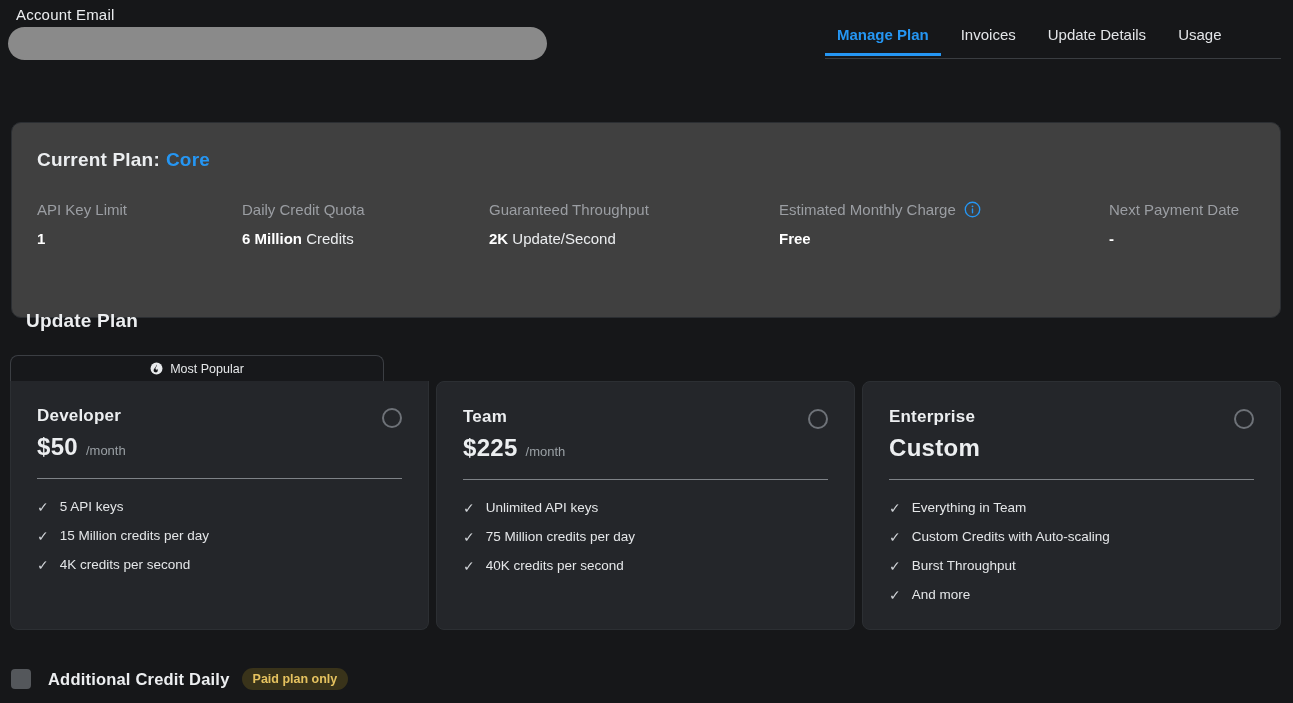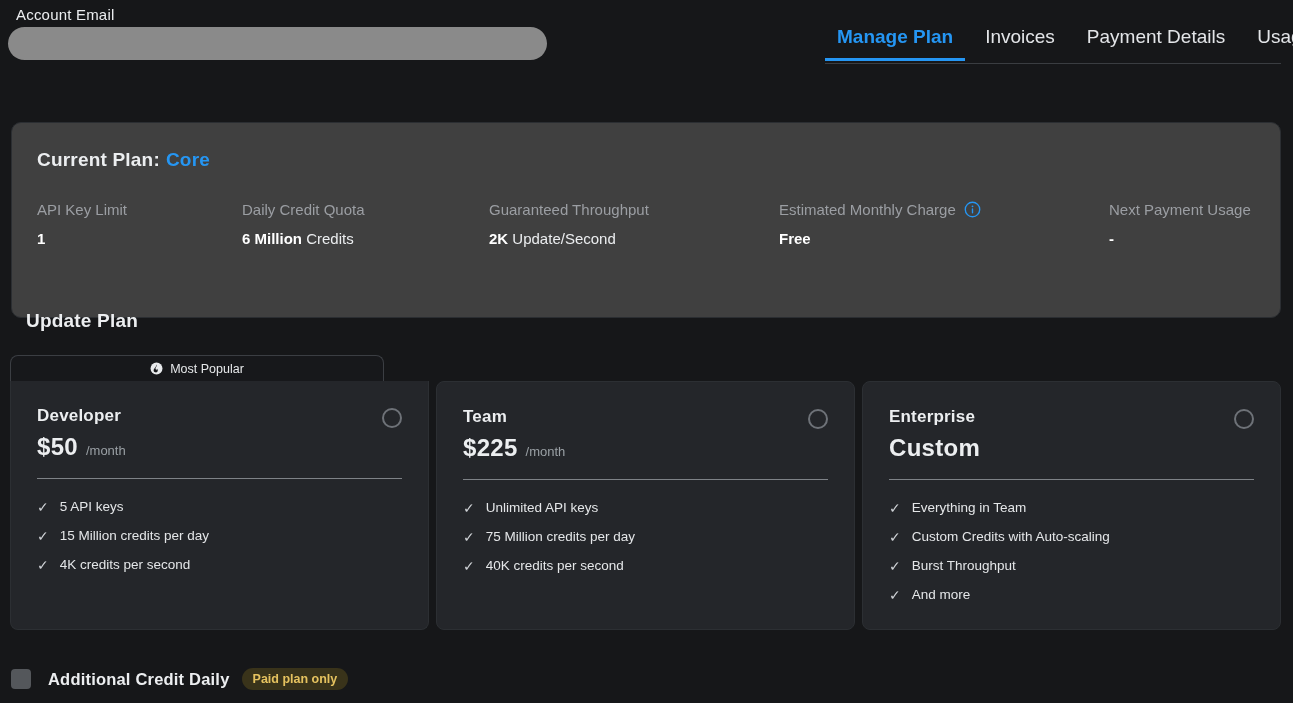--- a/index.html
+++ b/index.html
@@ -19,21 +19,21 @@
     left:8px; top:27px; width:539px; height:33px;
     background:#8a8a8a; border:none; border-radius:17px; outline:none;
     color:#222; font-size:14px; padding:0 16px;
   }
   .tabs {
     left:825px; top:16px; width:456px;
     display:flex; gap:8px; align-items:flex-start;
     border-bottom:1px solid #3a3d41;
   }
   .tab {
-    padding:10px 12px 16px; font-size:19px; color:#e3e5e8; cursor:pointer;
+    padding:10px 12px 16px; font-size:15px; color:#e3e5e8; cursor:pointer;
     margin-bottom:-1px; white-space:nowrap;
   }
   .tab.active { color:#2596f3; font-weight:bold; border-bottom:3px solid #2596f3; padding-bottom:10px; }
 
   
   .current-card {
     left:11px; top:122px; width:1270px; height:196px;
     background:#404040; border:1px solid #2b2e32; border-radius:10px;
   }
   .current-title { position:absolute; left:25px; top:26px; font-size:19px; font-weight:bold; letter-spacing:.2px; }
@@ -92,21 +92,21 @@
 </style>
 </head>
 <body>
 
 <div class="abs email-label">Account Email</div>
 <input class="abs email-input" type="text" value="" style="">
 
 <nav class="abs tabs">
   <div class="tab active">Manage Plan</div>
   <div class="tab">Invoices</div>
-  <div class="tab">Payment Details</div>
+  <div class="tab">Update Details</div>
   <div class="tab">Usage</div>
 </nav>
 
 <section class="abs current-card">
   <h2 class="current-title">
     <span>Current Plan:</span><span class="plan-name">Core</span>
   </h2>
   <div class="stats">
     <div class="stat">
       <span class="stat-label">API Key Limit</span>
@@ -125,21 +125,21 @@
         <span>Estimated Monthly Charge</span>
         <svg class="info-icon" viewBox="0 0 20 20">
           <circle cx="10" cy="10" r="8.5" fill="none" stroke="#2596f3" stroke-width="1.6"></circle>
           <circle cx="10" cy="6.3" r="1.1" fill="#2596f3"></circle>
           <rect x="9.2" y="8.6" width="1.6" height="6" rx="0.8" fill="#2596f3"></rect>
         </svg>
       </span>
       <div class="stat-value"><b>Free</b><span></span></div>
     </div>
     <div class="stat">
-      <span class="stat-label">Next Payment Usage</span>
+      <span class="stat-label">Next Payment Date</span>
       <div class="stat-value"><b>-</b><span></span></div>
     </div>
   </div>
 </section>
 
 <h2 class="abs update-heading">Update Plan</h2>
 
 <div class="abs plan-wrapper">
   <div class="popular-header">
     <svg width="13" height="13" viewBox="0 0 24 24">

